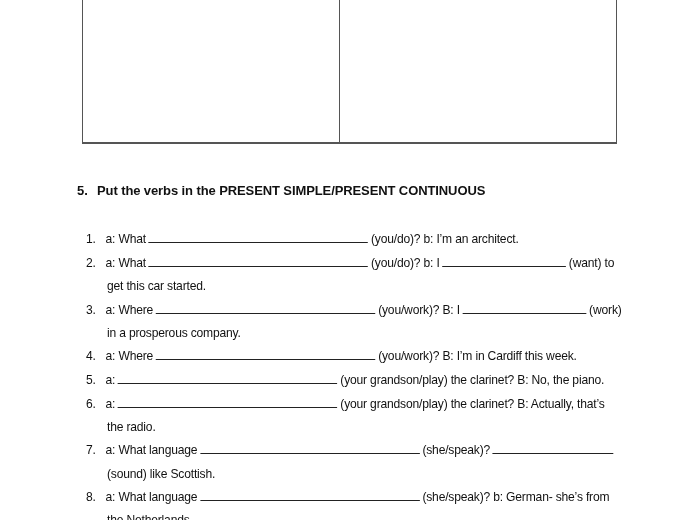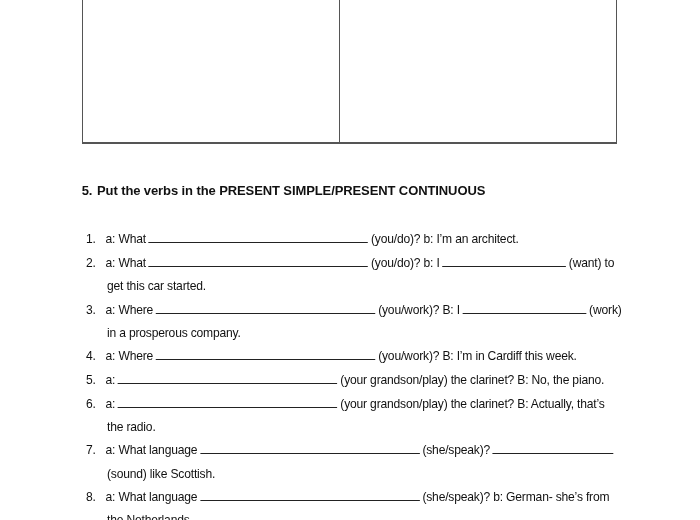--- a/index.html
+++ b/index.html
@@ -1,21 +1,21 @@
 <!DOCTYPE html>
 <html><head>
 <meta charset="utf-8">
 <style>
   html, body { margin:0; padding:0; background:#ffffff; }
   body { width:700px; height:520px; position:relative; overflow:hidden;
          font-family:"Liberation Sans", "DejaVu Sans", sans-serif; color:#111; }
   .table-box { position:absolute; left:82px; top:-2px; width:535px; height:146px;
                border:1px solid #555; border-top:none; border-bottom:2px solid #555; box-sizing:border-box; }
   .table-divider { position:absolute; left:256px; top:0; bottom:0; width:1px; background:#555; }
-  .heading { position:absolute; left:77px; top:183px; font-size:13px; font-weight:bold; letter-spacing:-0.1px; white-space:nowrap;text-align:center; }
+  .heading { position:absolute; left:77px; top:183px; font-size:13px; font-weight:bold; letter-spacing:-0.1px; white-space:nowrap; }
   .heading .num { display:inline-block; width:20px; }
   .line { position:absolute; font-size:13px; white-space:nowrap; letter-spacing:-0.2px; transform:scaleX(0.93); transform-origin:left top; }
   .num { display:inline-block; width:21px; }
   .blank { display:inline-block; border-bottom:1px solid #222; height:11px; vertical-align:baseline; margin:0 3px; }
 </style>
 </head>
 <body>
 
 <div class="table-box">
   <div class="table-divider"></div>

